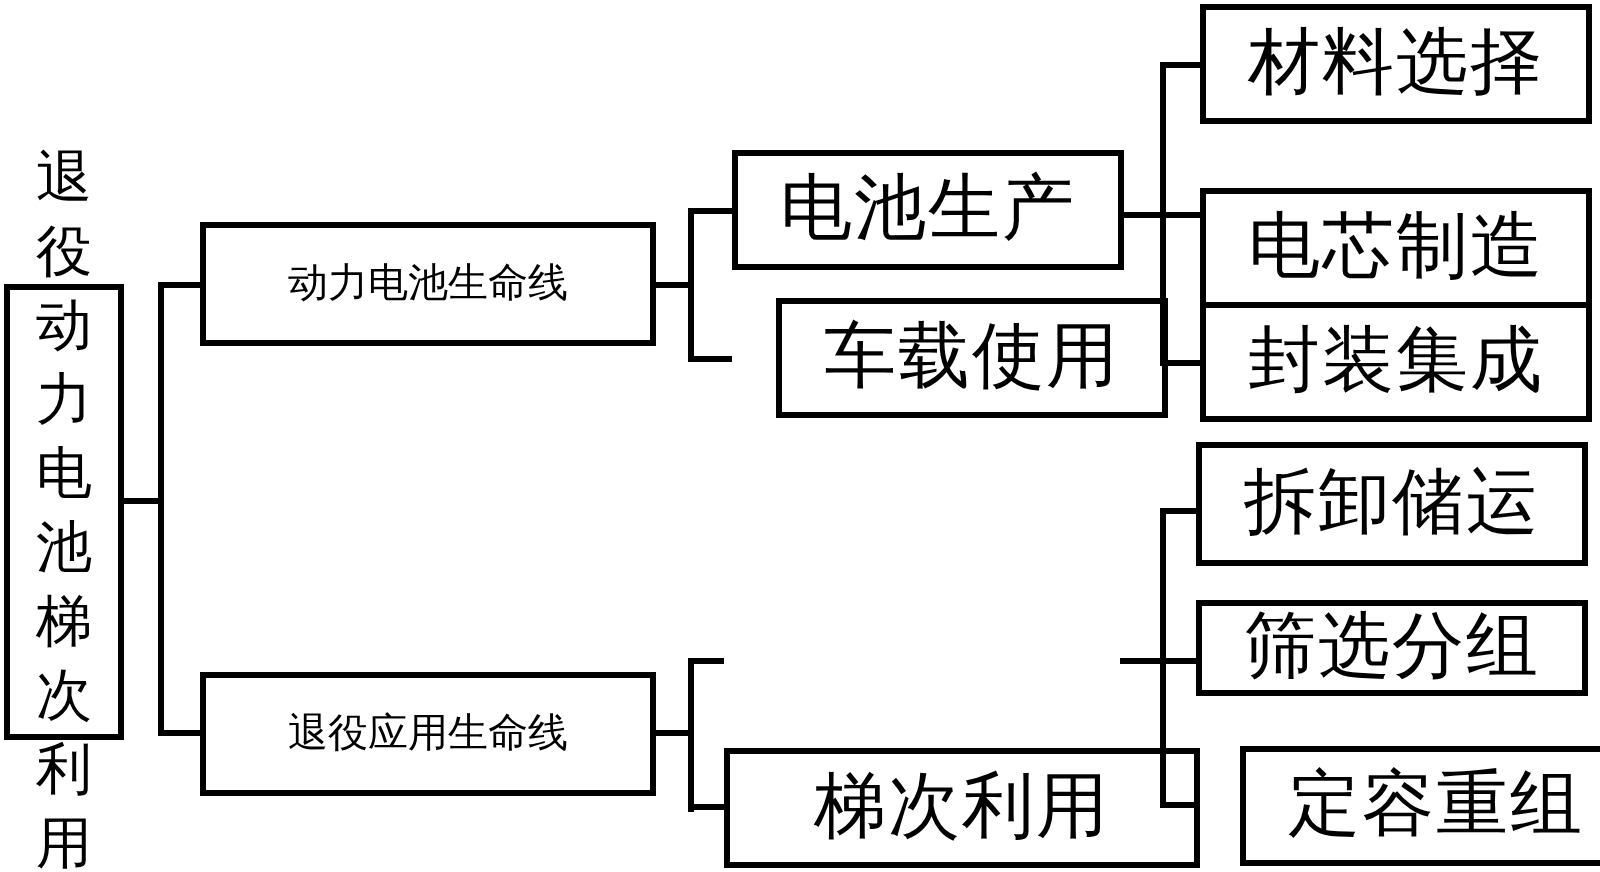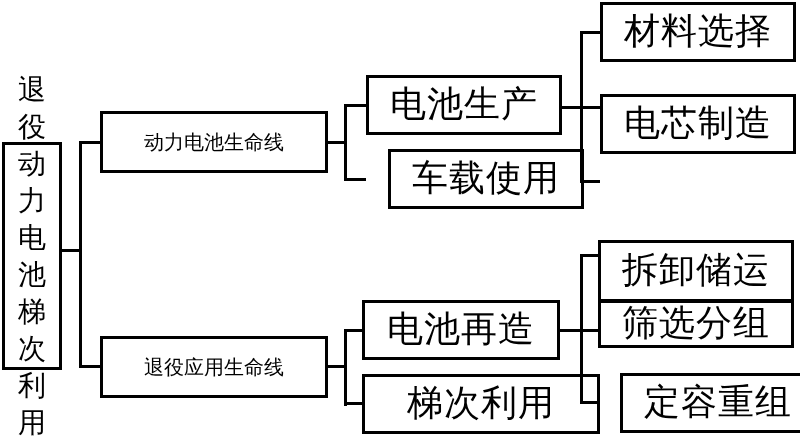--- a/index.html
+++ b/index.html
@@ -46,30 +46,30 @@
 利用</div>
 
   <div class="node branch" style="left:100px; top:111px; width:228px; height:62px;">动力电池生命线</div>
 
   <div class="node" style="left:366px; top:75px; width:196px; height:60px;">电池生产</div>
 
   <div class="node branch" style="left:100px; top:336px; width:228px; height:62px;">退役应用生命线</div>
 
   <div class="node" style="left:366px; top:149px; width:196px; height:60px;margin-left:22px;">车载使用</div>
 
-  <div class="node" style="left:362px; top:300px; width:198px; height:60px;">电池再造</div>
 
   <div class="node" style="left:362px; top:374px; width:238px; height:60px;">梯次利用</div>
 
   <div class="node" style="left:600px; top:2px; width:196px; height:60px;">材料选择</div>
 
   <div class="node" style="left:600px; top:67px; width:196px; height:60px;margin-top:27px;">电芯制造</div>
 
+  <div class="node" style="left:600px; top:151px; width:196px; height:60px;">封装集成</div>
 
-  <div class="node" style="left:598px; top:240px; width:196px; height:62px;">拆卸储运</div>
+  <div class="node" style="left:598px; top:221px; width:196px; height:62px;">拆卸储运</div>
 
   <div class="node" style="left:598px; top:300px; width:196px; height:48px;">筛选分组</div>
 
   <div class="node" style="left:620px; top:373px; width:196px; height:60px;">定容重组</div>
 
   <div class="line h" style="left:62px; top:249px; width:18px;"></div>
   <div class="line v" style="left:79px; top:141px; height:227px;"></div>
   <div class="line h" style="left:82px; top:141px; width:18px;"></div>
   <div class="line h" style="left:82px; top:365px; width:18px;"></div>
 

